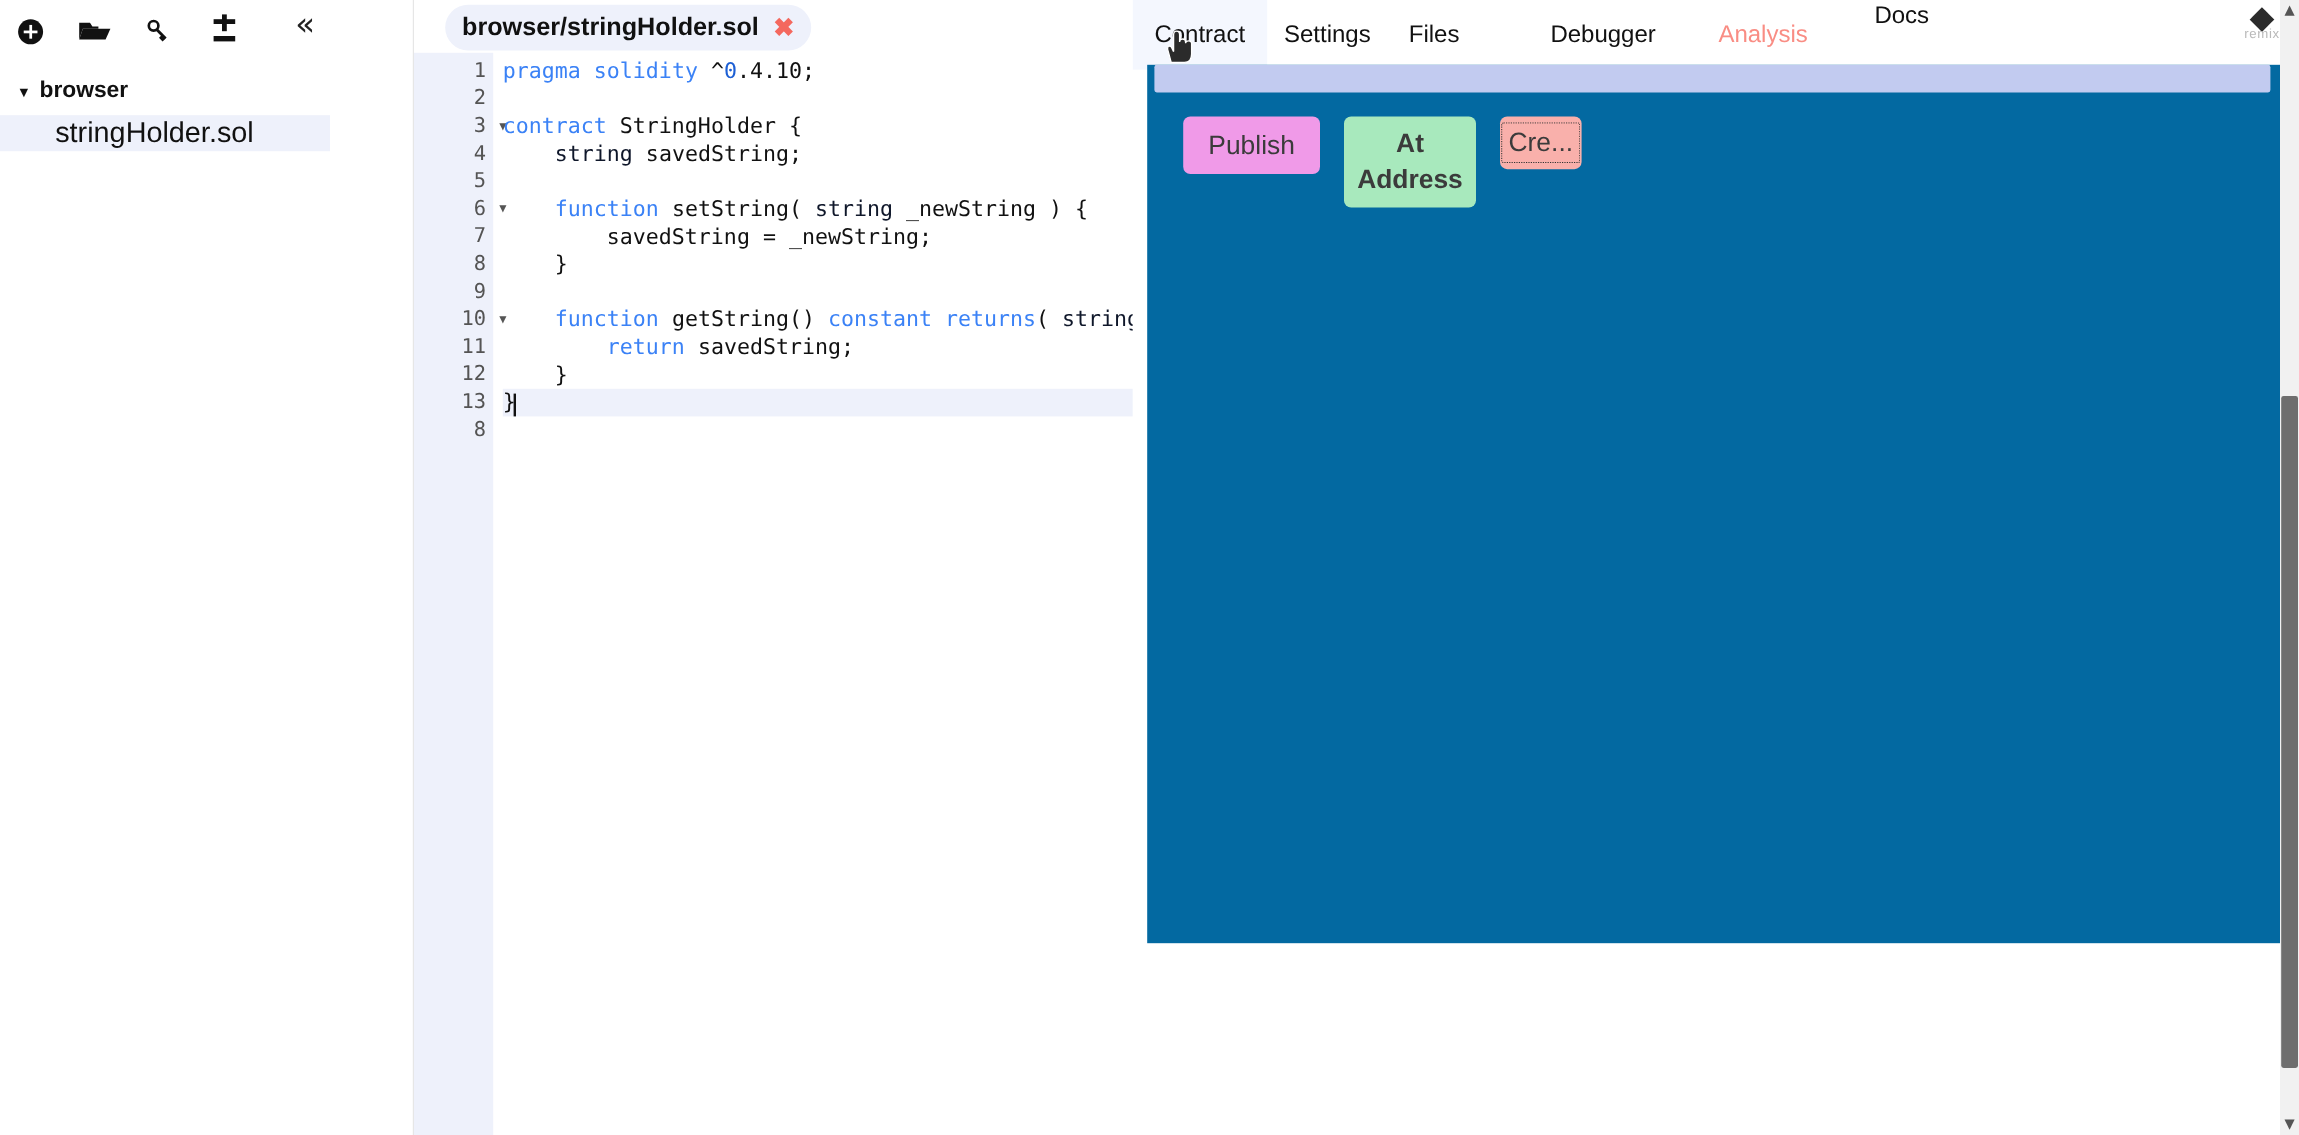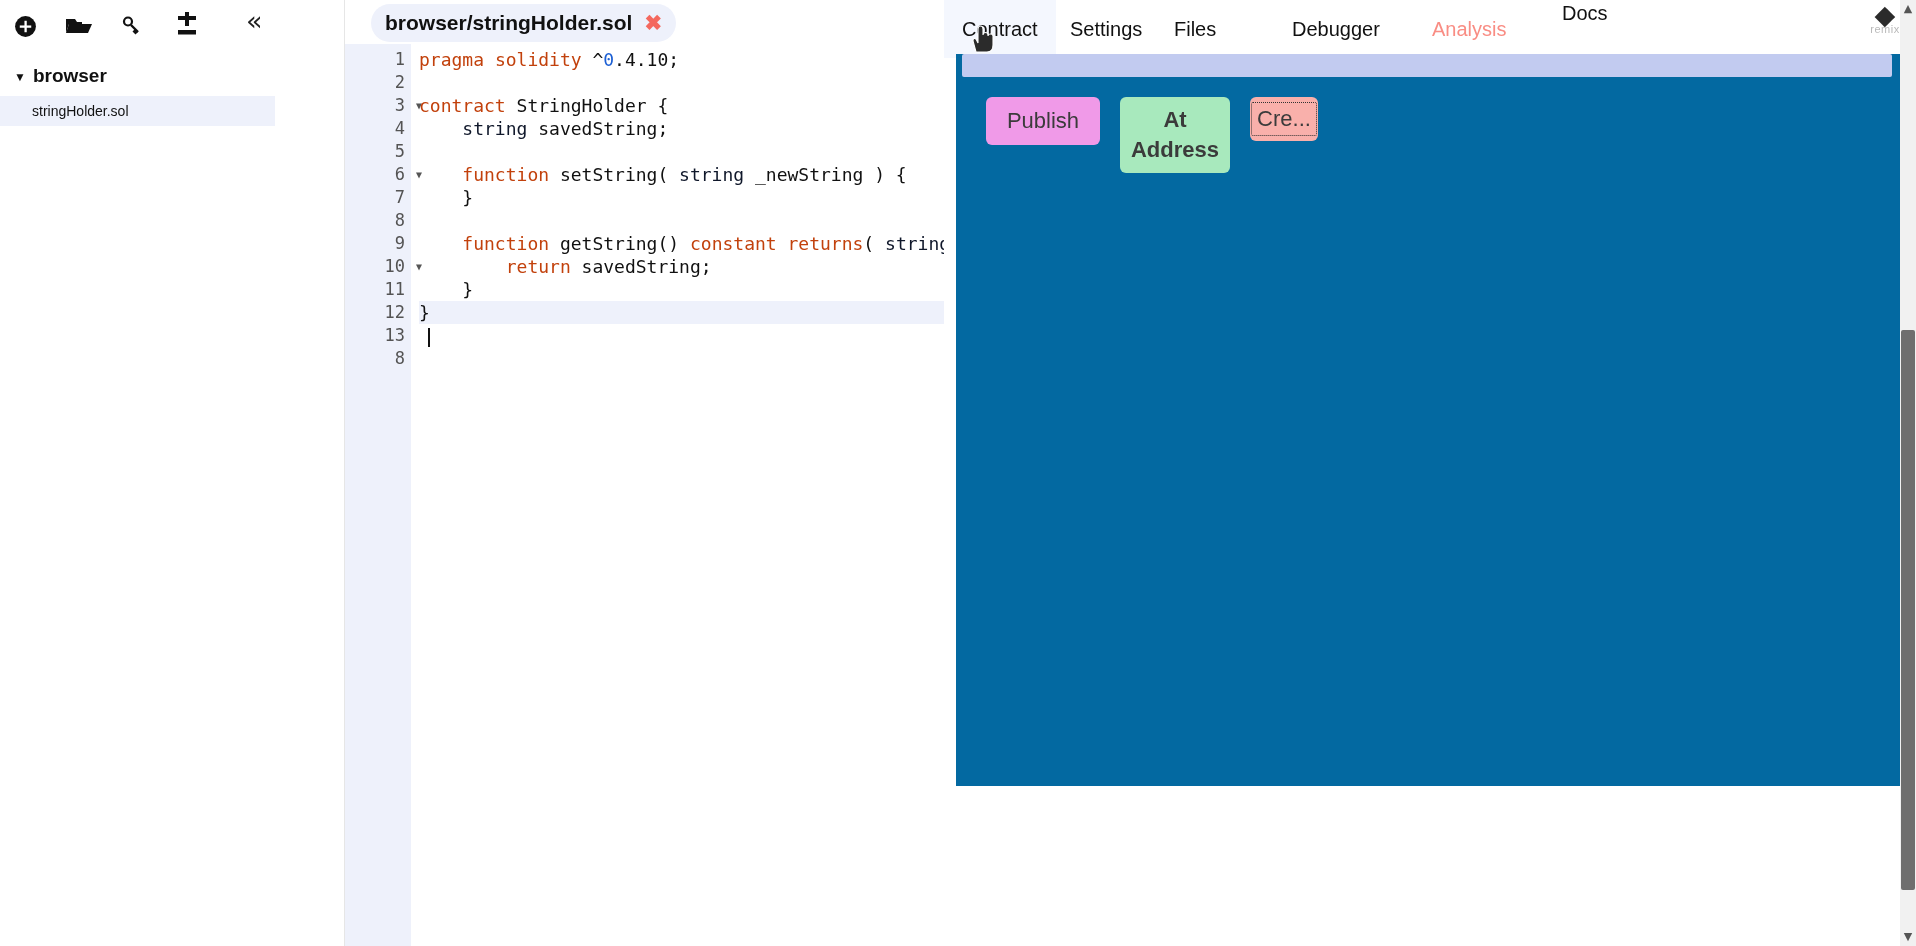--- a/index.html
+++ b/index.html
@@ -35,22 +35,22 @@
     margin-top: 10px; padding-left: 14px;
     font-size: 19px; font-weight: bold; color: #111;
     display: flex; align-items: center; gap: 7px; height: 28px;
   }
   #tree-root .caret {
     font-size: 12px; color: #111; line-height: 1;
     transform: translateY(1px);
   }
   #tree-file {
     margin-top: 6px; height: 30px; background: #eef1fb;
-    display: flex; align-items: center; padding-left: 32px;
-    font-size: 14px; color: #111; cursor: pointer;
+    display: flex; align-items: center; padding-left: 46px;
+    font-size: 24px; color: #111; cursor: pointer;
     width: 275px;
   }
 
   
   #editor {
     flex: 1 1 auto; position: relative; background: #ffffff;
     height: 946px; overflow: hidden;
   }
   #tab-strip { height: 44px; position: relative; }
   #file-tab {
@@ -74,21 +74,21 @@
     position: absolute; right: -11px; top: 0; font-size: 10px;
     color: #555; line-height: 23px;
   }
   #code-lines {
     flex: 1 1 auto; padding-top: 4px; padding-left: 8px;
     font-family: "DejaVu Sans Mono", monospace; font-size: 18px;
     min-height: 902px; position: relative;
   }
   .cl { height: 23px; line-height: 23px; white-space: pre; color: #111; }
   .cl.active { background: #eef1fb; }
-  .kw  { color: #c2410c; }
+  .kw  { color: #3b82f6; }
   .typ { color: #0f172a; }
   .num { color: #1c5fd4; }
   #cursor {
     position: absolute; width: 2px; height: 19px; background: #111;
     left: 17px; top: 284px;
   }
 
   
   #rightpanel {
     width: 972px; flex: 0 0 972px; height: 946px;
@@ -229,20 +229,21 @@
           <div class="gl">8</div>
         </div>
       <div id="code-lines">
         <div id="cursor"></div>
       <div class="cl"><span class="kw">pragma</span> <span class="kw">solidity</span> ^<span class="num">0</span>.4.10;</div>
           <div class="cl">&nbsp;</div>
           <div class="cl"><span class="kw">contract</span> StringHolder {</div>
           <div class="cl">    <span class="typ">string</span> savedString;</div>
           <div class="cl">&nbsp;</div>
           <div class="cl">    <span class="kw">function</span> setString( <span class="typ">string</span> _newString ) {</div>
+          <div class="cl">        savedString = _newString;</div>
           <div class="cl">    }</div>
           <div class="cl">&nbsp;</div>
           <div class="cl">    <span class="kw">function</span> getString() <span class="kw">constant</span> <span class="kw">returns</span>( <span class="typ">string</span> ) {</div>
           <div class="cl">        <span class="kw">return</span> savedString;</div>
           <div class="cl">    }</div>
           <div class="cl active">}</div>
           <div class="cl">&nbsp;</div>
         </div>
     </div>
   </div>

